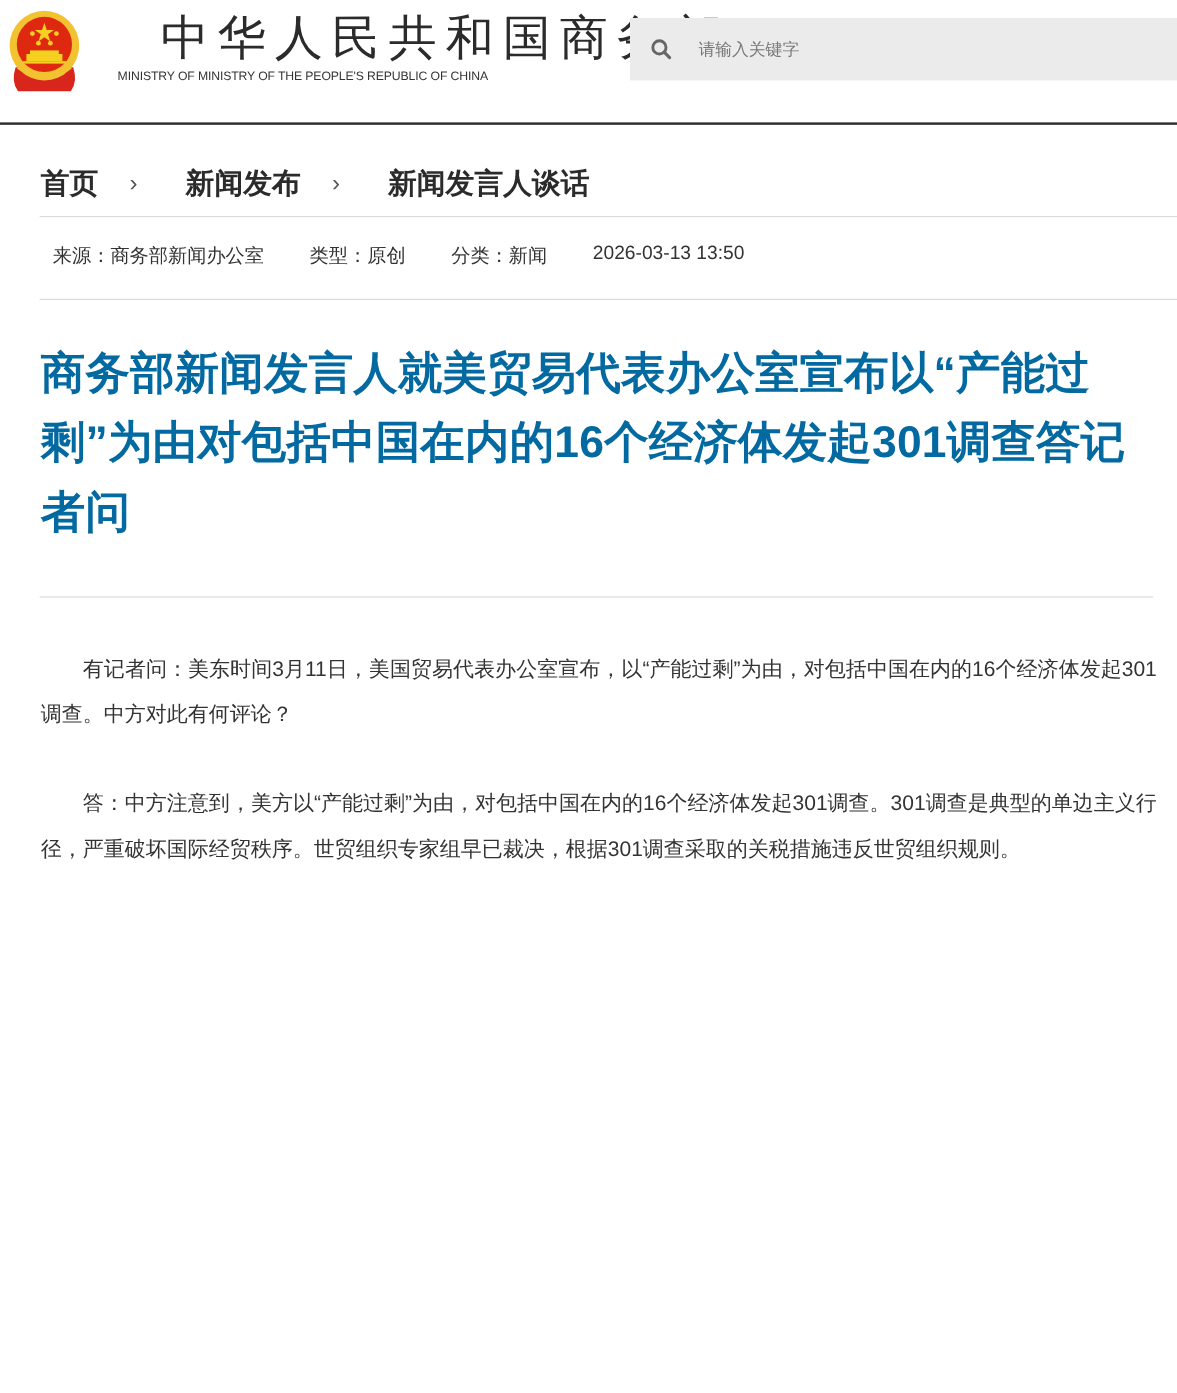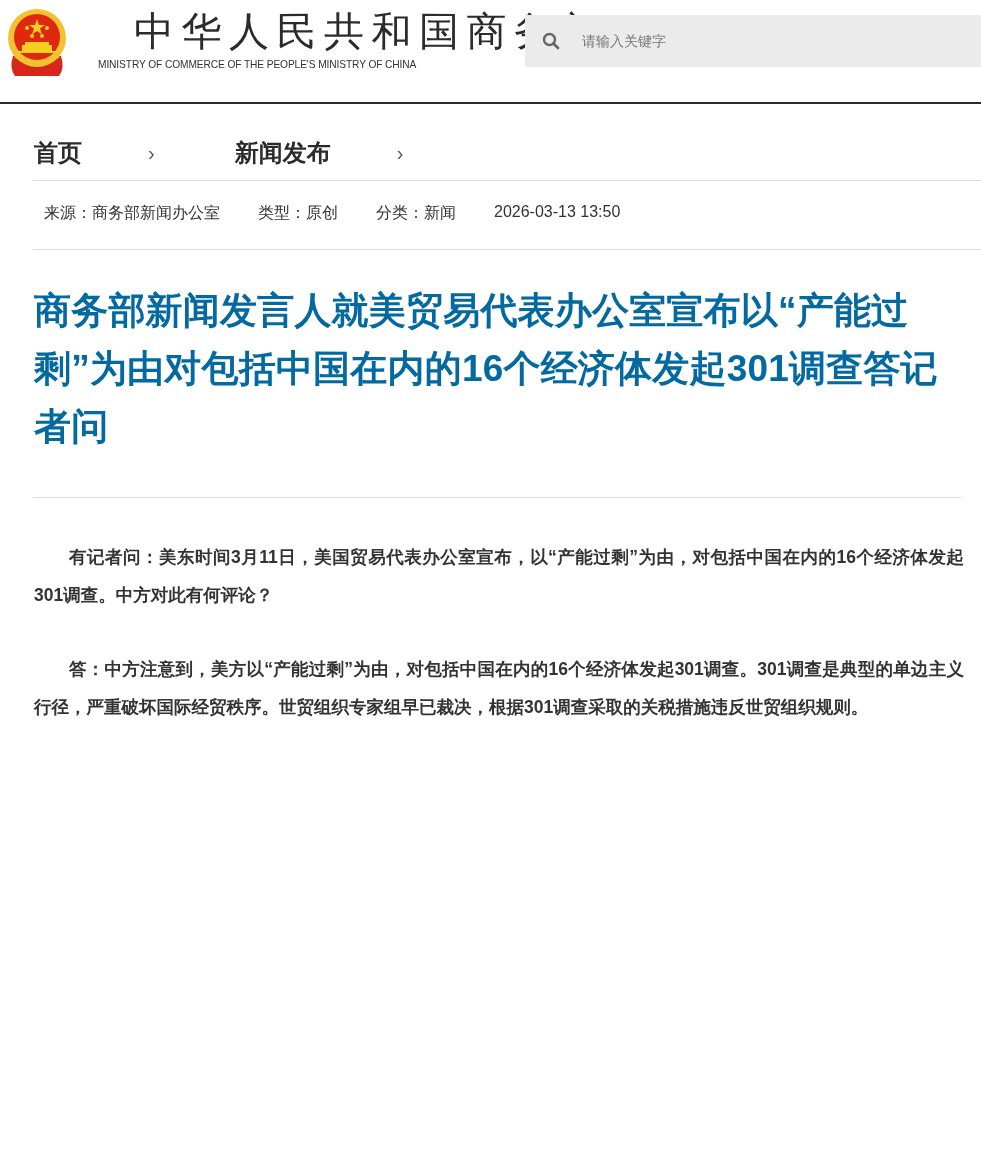--- a/index.html
+++ b/index.html
@@ -11,33 +11,33 @@
   .site-title { position: absolute; left: 97px; top: 4px; font-size: 40px; letter-spacing: 7.5px; color: #2b2b2b; font-weight: normal; white-space: nowrap; margin-left: 37px; }
   .site-subtitle { position: absolute; left: 98px; top: 59px; font-size: 10.2px; color: #333; letter-spacing: -0.1px; white-space: nowrap; }
 
   .search-box { position: absolute; left: 525px; top: 15px; width: 536px; height: 52px; background: #ebebeb; display: flex; align-items: center; }
   .search-icon { width: 18px; height: 18px; margin-left: 17px; margin-right: 22px; }
   .search-input { border: none; outline: none; background: transparent; font-size: 14px; color: #666; font-family: "Liberation Sans", "DejaVu Sans", sans-serif; width: 360px; height: 40px; }
   .search-input::placeholder { color: #777; }
 
   .header-rule { position: absolute; left: 0; top: 102px; width: 981px; height: 2px; background: #2a2a2a; }
 
-  .breadcrumb { position: absolute; left: 34px; top: 137px; display: flex; align-items: center; white-space: nowrap; gap: 40px; }
+  .breadcrumb { position: absolute; left: 34px; top: 137px; display: flex; align-items: center; white-space: nowrap; }
   .crumb { font-size: 24px; font-weight: bold; color: #2b2b2b; text-decoration: none; }
   .crumb-sep { font-size: 20px; color: #555; margin: 0 40px 0 26px; font-weight: normal; }
 
   .rule-1 { position: absolute; left: 33px; top: 180px; width: 948px; height: 1px; background: #dcdcdc; }
   .meta { position: absolute; left: 44px; top: 203px; font-size: 16px; color: #333; display: flex; white-space: nowrap; }
   .meta span.item { margin-right: 38px; text-align: right; }
   .rule-2 { position: absolute; left: 33px; top: 249px; width: 948px; height: 1px; background: #dcdcdc; }
 
   .article-title { position: absolute; left: 34px; top: 282px; width: 910px; font-size: 37px; line-height: 58px; font-weight: bold; color: #0369a1; letter-spacing: 0.2px; }
   .rule-3 { position: absolute; left: 33px; top: 497px; width: 928px; height: 1px; background: #dcdcdc; }
 
-  .article-body { position: absolute; left: 34px; top: 538px; width: 930px; font-size: 17.5px; line-height: 38px; color: #333; font-weight: bold; }
+  .article-body { position: absolute; left: 34px; top: 538px; width: 930px; font-size: 17.5px; line-height: 38px; color: #333; }
   .article-body p { text-indent: 2em; margin-bottom: 36px; text-align: justify; }
 </style>
 </head>
 <body>
 
 <div class="header">
   <svg class="emblem" viewBox="0 0 64 72">
     <path d="M8 50 Q4 62 10 70 L54 70 Q60 62 56 50 Z" fill="#d9261c"></path>
     <circle cx="32" cy="32" r="29" fill="#f2c230"></circle>
     <circle cx="32" cy="31" r="23" fill="#de2910"></circle>
@@ -45,37 +45,38 @@
     <circle cx="22" cy="22" r="2" fill="#f5d020"></circle>
     <circle cx="42" cy="22" r="2" fill="#f5d020"></circle>
     <circle cx="27" cy="30" r="2" fill="#f5d020"></circle>
     <circle cx="37" cy="30" r="2" fill="#f5d020"></circle>
     <rect x="20" y="36" width="24" height="3" fill="#f5d020"></rect>
     <rect x="17" y="39" width="30" height="6" fill="#f5d020"></rect>
     <rect x="14" y="45" width="36" height="2" fill="#f5d020"></rect>
     <path d="M10 50 Q32 64 54 50" stroke="#f2c230" stroke-width="3" fill="none"></path>
   </svg>
   <div class="site-title">中华人民共和国商务部</div>
-  <div class="site-subtitle">MINISTRY OF COMMERCE OF THE PEOPLE'S MINISTRY OF CHINA</div>
+  <div class="site-subtitle">MINISTRY OF MINISTRY OF THE PEOPLE'S REPUBLIC OF CHINA</div>
 
   <div class="search-box">
     <svg class="search-icon" viewBox="0 0 18 18">
       <circle cx="7.5" cy="7.5" r="5.5" stroke="#666" stroke-width="2.4" fill="none"></circle>
       <line x1="11.5" y1="11.5" x2="16" y2="16" stroke="#666" stroke-width="2.6" stroke-linecap="round"></line>
     </svg>
     <input class="search-input" type="text" placeholder="请输入关键字" style="">
   </div>
 </div>
 <div class="header-rule"></div>
 
 <nav class="breadcrumb">
   <a class="crumb">首页</a>
   <span class="crumb-sep">›</span>
   <a class="crumb">新闻发布</a>
   <span class="crumb-sep">›</span>
+  <a class="crumb">新闻发言人谈话</a>
 </nav>
 
 <div class="rule-1"></div>
 <div class="meta">
   <span class="item">来源：商务部新闻办公室</span>
   <span class="item">类型：原创</span>
   <span class="item">分类：新闻</span>
   <span class="item">2026-03-13 13:50</span>
 </div>
 <div class="rule-2"></div>

